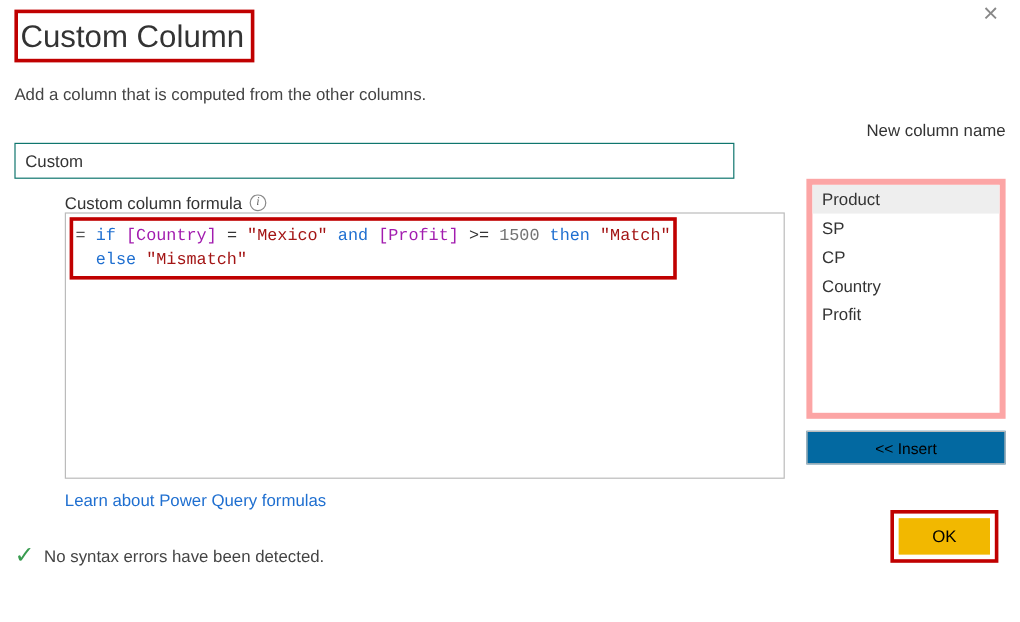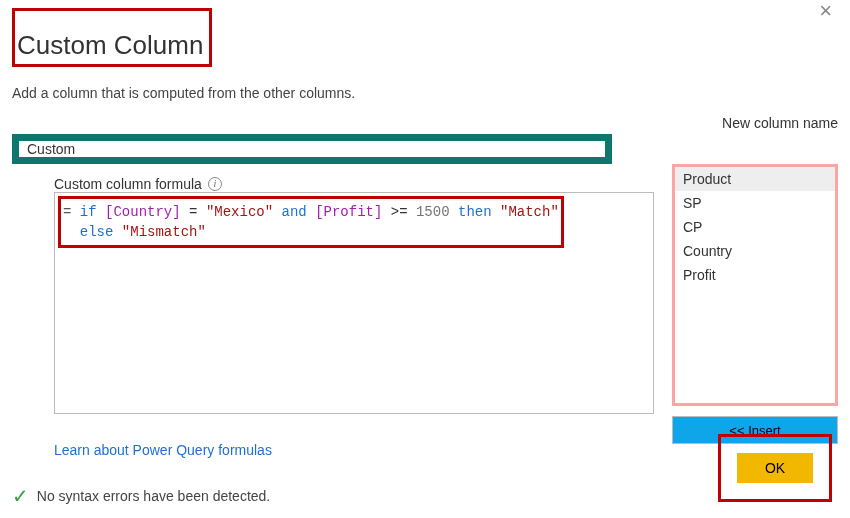--- a/index.html
+++ b/index.html
@@ -24,21 +24,21 @@
     right: 18px;
     font-size: 22px;
     color: #888;
     font-weight: 300;
     line-height: 22px;
     cursor: pointer;
   }
   .title-wrap {
     display: inline-block;
     border: 3px solid #c00000;
-    padding: 15px 6px 0 2px;
+    padding: 0 6px 0 2px;
     margin-bottom: 10px;
   }
   .title {
     font-size: 26px;
     font-weight: 400;
     color: #333;
     line-height: 38px;
   }
   .subtitle {
     margin: 8px 0 14px 0;
@@ -52,21 +52,21 @@
   .main-row {
     display: flex;
     gap: 18px;
     align-items: flex-start;
   }
   .left-col { flex: 1; padding-left: 42px; }
   .right-col { width: 220px; }
   .name-input {
     width: 600px;
     height: 30px;
-    border: 7px solid #0f766e;
+    border: 1px solid #0f766e;
     padding: 4px 8px;
     font-size: 14px;
     font-family: inherit;
     color: #333;
     background: #fff;
     display: block;
   }
   .formula-label {
     margin-top: 12px;
     display: flex;
@@ -106,45 +106,45 @@
   .tok-eq  { color: #555; }
   .tok-kw  { color: #1f6fd0; }
   .tok-col { color: #a21caf; }
   .tok-str { color: #a31515; }
   .tok-num { color: #737373; }
   .tok-op  { color: #333; }
   .link {
     color: #1f6fd0;
     text-decoration: none;
     display: inline-block;
-    margin-top: 28px;
+    margin-top: 10px;
     cursor: pointer;
   }
   .avail-label {
     margin-bottom: 3px;
   }
   .avail-list {
-    border: 3px solid #fca5a5;
-    height: 242px;
+    border: 5px solid #fca5a5;
+    height: 200px;
     overflow: auto;
     background: #fff;
   }
   .avail-item {
     padding: 4px 8px;
     cursor: pointer;
   }
   .avail-item.selected {
     background: #eee;
   }
   .insert-btn {
     width: 100%;
     height: 28px;
     margin-top: 10px;
     border: 1px solid #bbb;
-    background: #0ea5e9;
+    background: #0369a1;
     cursor: pointer;
     font-family: inherit;
     font-size: 13px;
   }
   .status-row {
     display: flex;
     align-items: center;
     gap: 8px;
     margin-top: 28px;
   }
@@ -170,21 +170,21 @@
     cursor: pointer;
     font-family: inherit;
     font-size: 14px;
   }
   .btn-primary {
     background: #f2b800;
     border: 1px solid #f2b800;
   }
   .ok-wrap {
     border: 3px solid #c00000;
-    padding: 16px;
+    padding: 4px;
     display: inline-flex;
   }
 </style>
 </head>
 <body>
 
 <div class="dialog">
   <div class="close-x">×</div>
 
   <div class="title-wrap">

